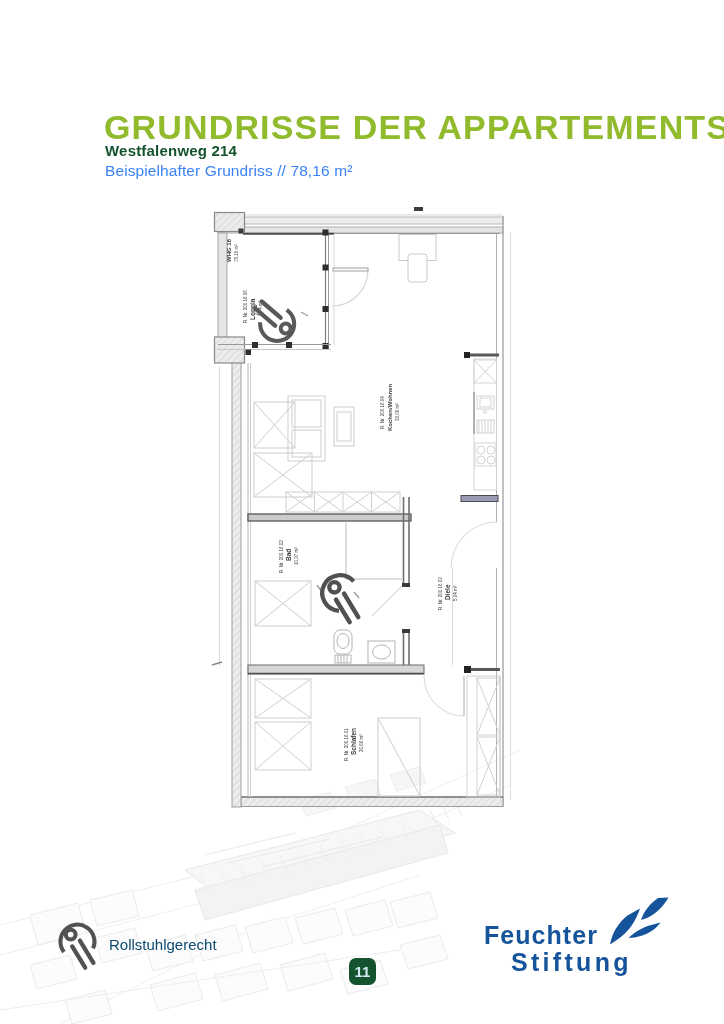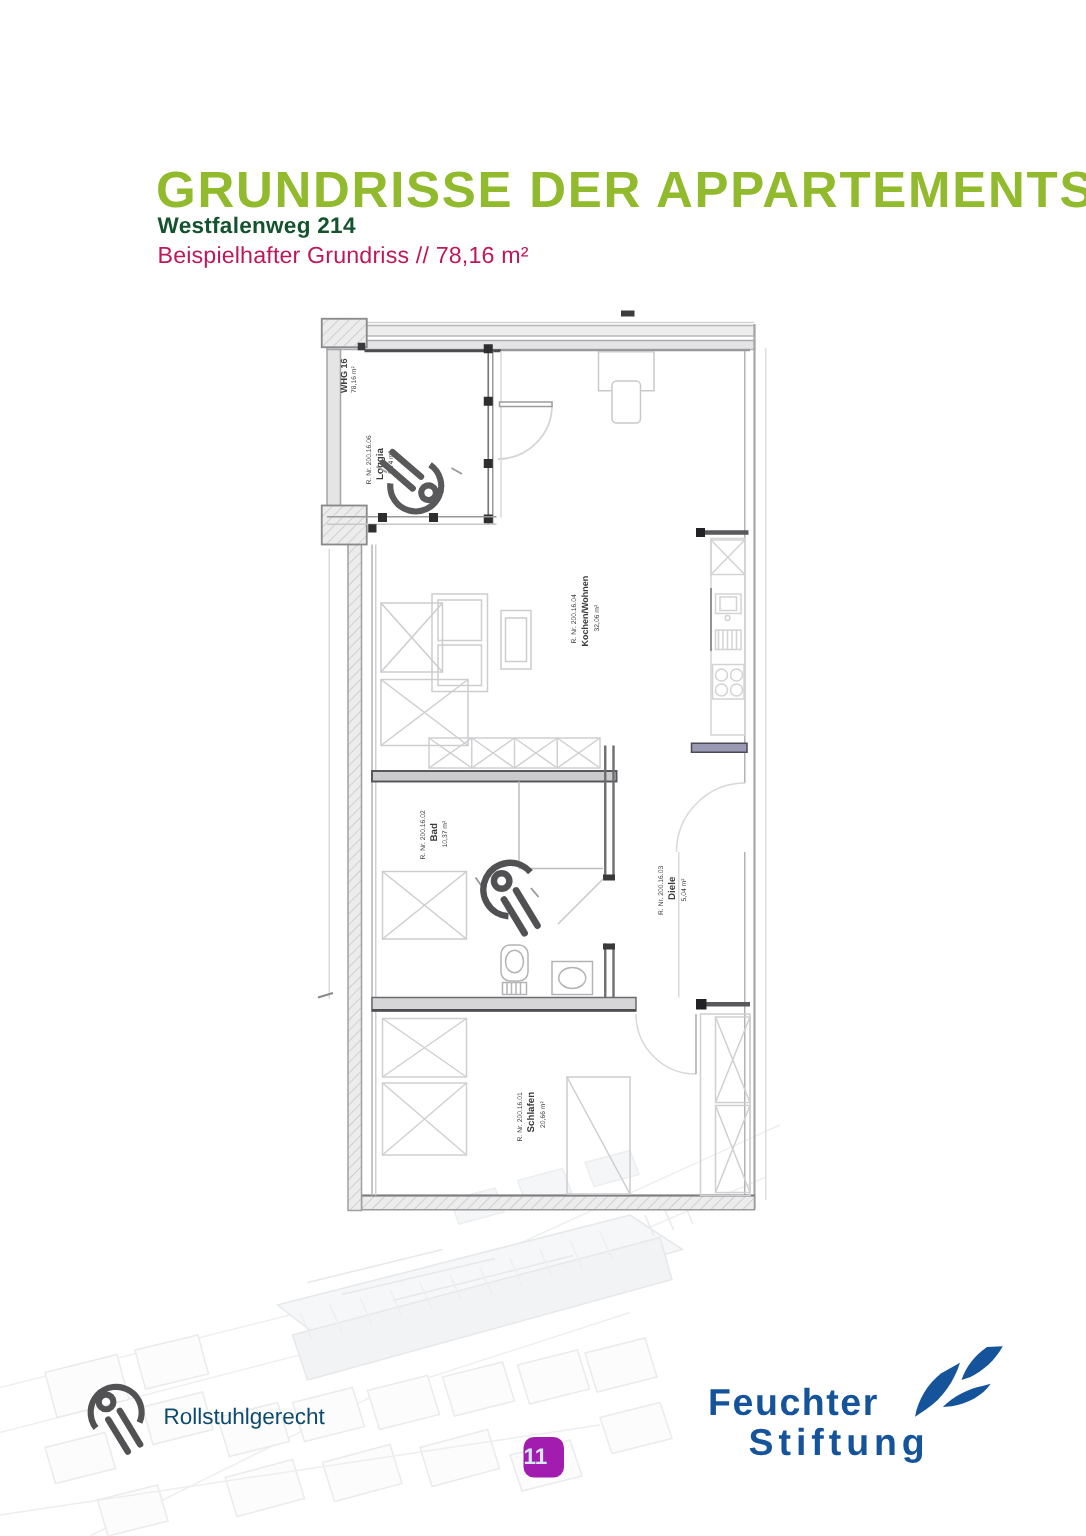--- a/index.html
+++ b/index.html
@@ -1,23 +1,23 @@
 <!DOCTYPE html>
 <html><head>
 <meta charset="utf-8">
 <style>
 html,body{margin:0;padding:0}
 body{width:724px;height:1024px;position:relative;font-family:"Liberation Sans",sans-serif;background:#ffffff;overflow:hidden}
 .abs{position:absolute}
 #title{left:104px;top:108px;color:#91ba2c;font-size:34px;font-weight:bold;letter-spacing:1.15px;white-space:nowrap}
 #subtitle{left:105px;top:141.5px;color:#14532d;font-size:15px;font-weight:bold;letter-spacing:0.2px}
-#subtitle2{left:105px;top:162px;color:#be185d;font-size:15.5px;letter-spacing:0.1px}
+#subtitle2{left:105px;top:162px;color:#3b82f6;font-size:15.5px;letter-spacing:0.1px}
 #rollstuhl{left:109px;top:936px;color:#0c4a6e;font-size:15px;letter-spacing:0px}
-#badge{left:349px;top:958px;width:27px;height:27px;background:#a21caf;border-radius:7px;color:#d4e8f6;font-size:15px;font-weight:bold;line-height:27px}
-#logotext{left:472px;top:922px;color:#15549b;font-weight:bold;font-size:25px;line-height:27px;white-space:nowrap;letter-spacing:1.05px}
+#badge{left:349px;top:958px;width:27px;height:27px;background:#14532d;border-radius:7px;color:#d4e8f6;font-size:15px;font-weight:bold;text-align:center;line-height:27px}
+#logotext{left:484px;top:922px;color:#15549b;font-weight:bold;font-size:25px;line-height:27px;white-space:nowrap;letter-spacing:1.05px}
 #logotext .l2{margin-left:27px;letter-spacing:3.3px}
 </style>
 </head>
 <body>
 
 <svg class="abs" style="left:0;top:690px" width="724" height="334" viewBox="0 0 724 334" fill="none">
 <g stroke="#eeeff0" stroke-width="1">
 <path d="M0 235 L300 160 L520 60"></path>
 <path d="M0 265 L290 190 L510 95"></path>
 <path d="M60 334 L250 240 L420 185"></path>

